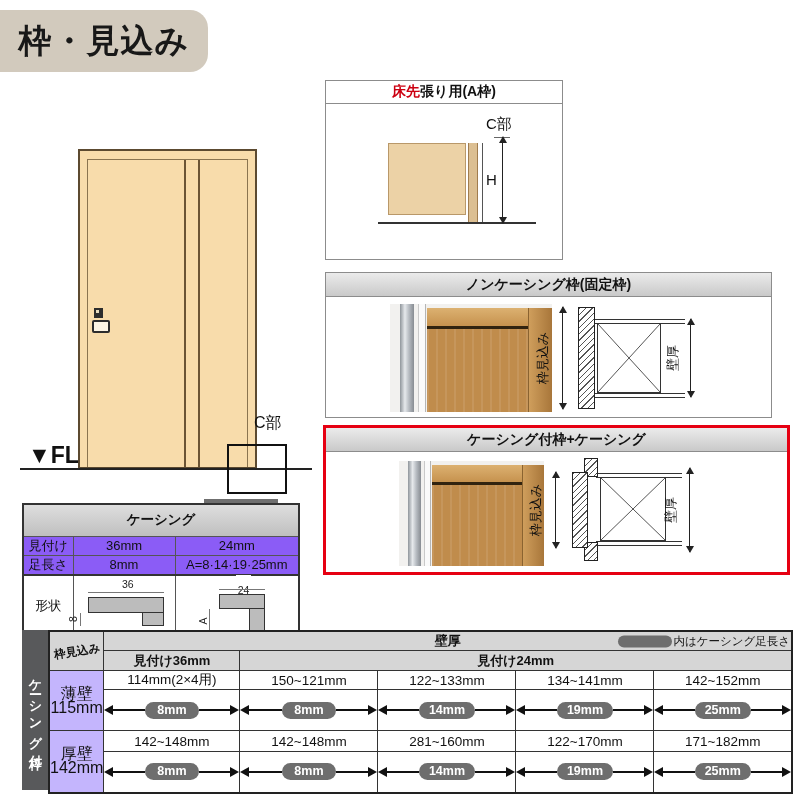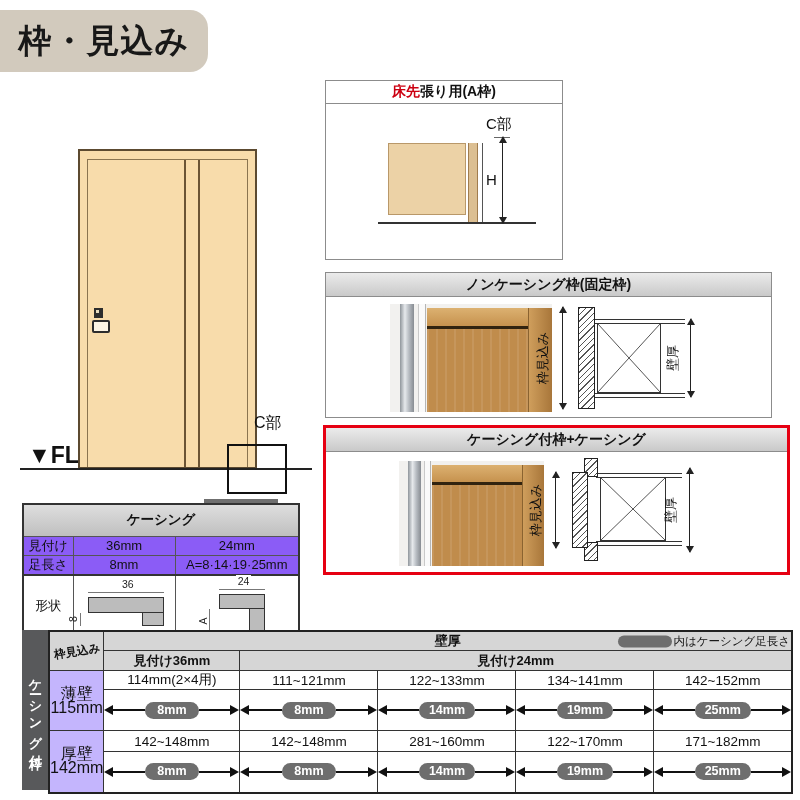--- a/index.html
+++ b/index.html
@@ -225,21 +225,21 @@
           <div class="dimtext" style="left:44px;top:-3px;background:#fff;padding:0 2px;">36</div>
           <div class="dimline" style="left:12px;top:11px;width:76px;height:1px;"></div>
           <div class="cshape" style="left:12px;top:16px;width:76px;height:16px;"></div>
           <div class="cshape" style="left:66px;top:31px;width:22px;height:14px;"></div>
           <div class="dimline" style="left:4px;top:32px;width:1px;height:13px;"></div>
           <div class="dimtext rot" style="left:-6px;top:32px;">8</div>
         </div>
       </td>
       <td>
         <div class="shape-wrap" style="width:84px;height:56px;">
-          <div class="dimtext" style="left:41px;top:-3px;background:#fff;padding:0 2px;">24</div>
+          <div class="dimtext" style="left:41px;top:-3px;background:#fff;padding:9px 2px;">24</div>
           <div class="dimline" style="left:24px;top:11px;width:46px;height:1px;"></div>
           <div class="cshape" style="left:24px;top:16px;width:46px;height:15px;"></div>
           <div class="cshape" style="left:54px;top:30px;width:16px;height:24px;"></div>
           <div class="dimline" style="left:14px;top:31px;width:1px;height:23px;"></div>
           <div class="dimtext rot" style="left:4px;top:37px;">A</div>
         </div>
       </td>
     </tr>
   </tbody>
     </table>
@@ -271,21 +271,21 @@
       <tr class="hrow" style="height:20px;">
         <td>見付け36mm</td>
         <td colspan="4">見付け24mm</td>
       </tr>
 
       <tr style="height:19px;">
         <td rowspan="2" class="wtype">
           <span>薄壁</span><br><span>115mm</span>
         </td>
         <td class="range-cell">114mm(2×4用)</td>
-        <td class="range-cell">111~121mm</td>
+        <td class="range-cell">150~121mm</td>
         <td class="range-cell">122~133mm</td>
         <td class="range-cell">134~141mm</td>
         <td class="range-cell">142~152mm</td>
       </tr>
       <tr style="height:41px;">
         <td class="arrow-cell">
               <div class="arrow">
                 <i class="ah l"></i>
                 <i class="aline"></i>
                 <span class="pill">8mm</span>

